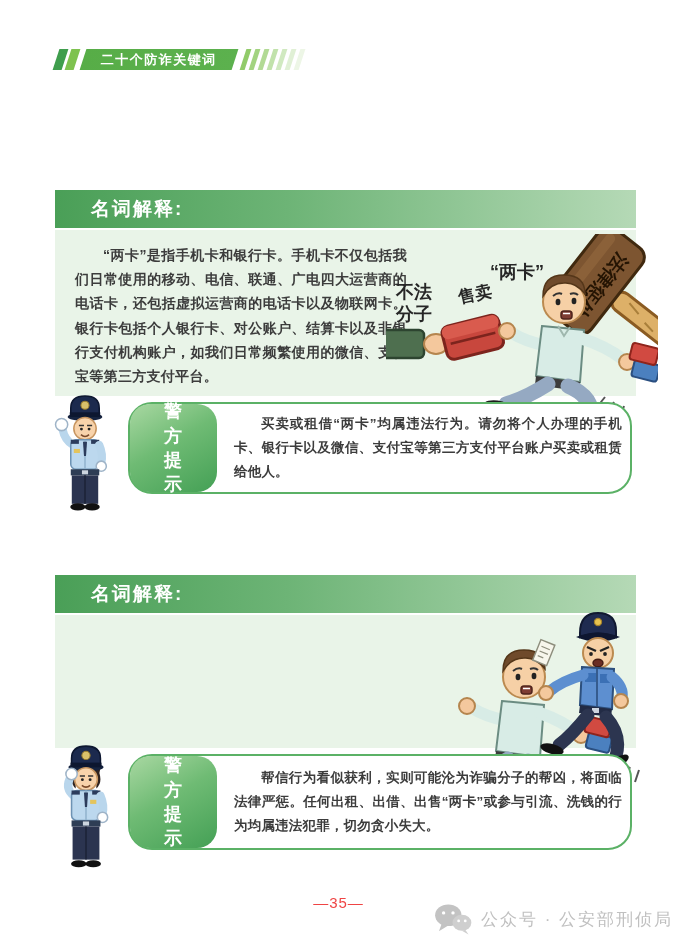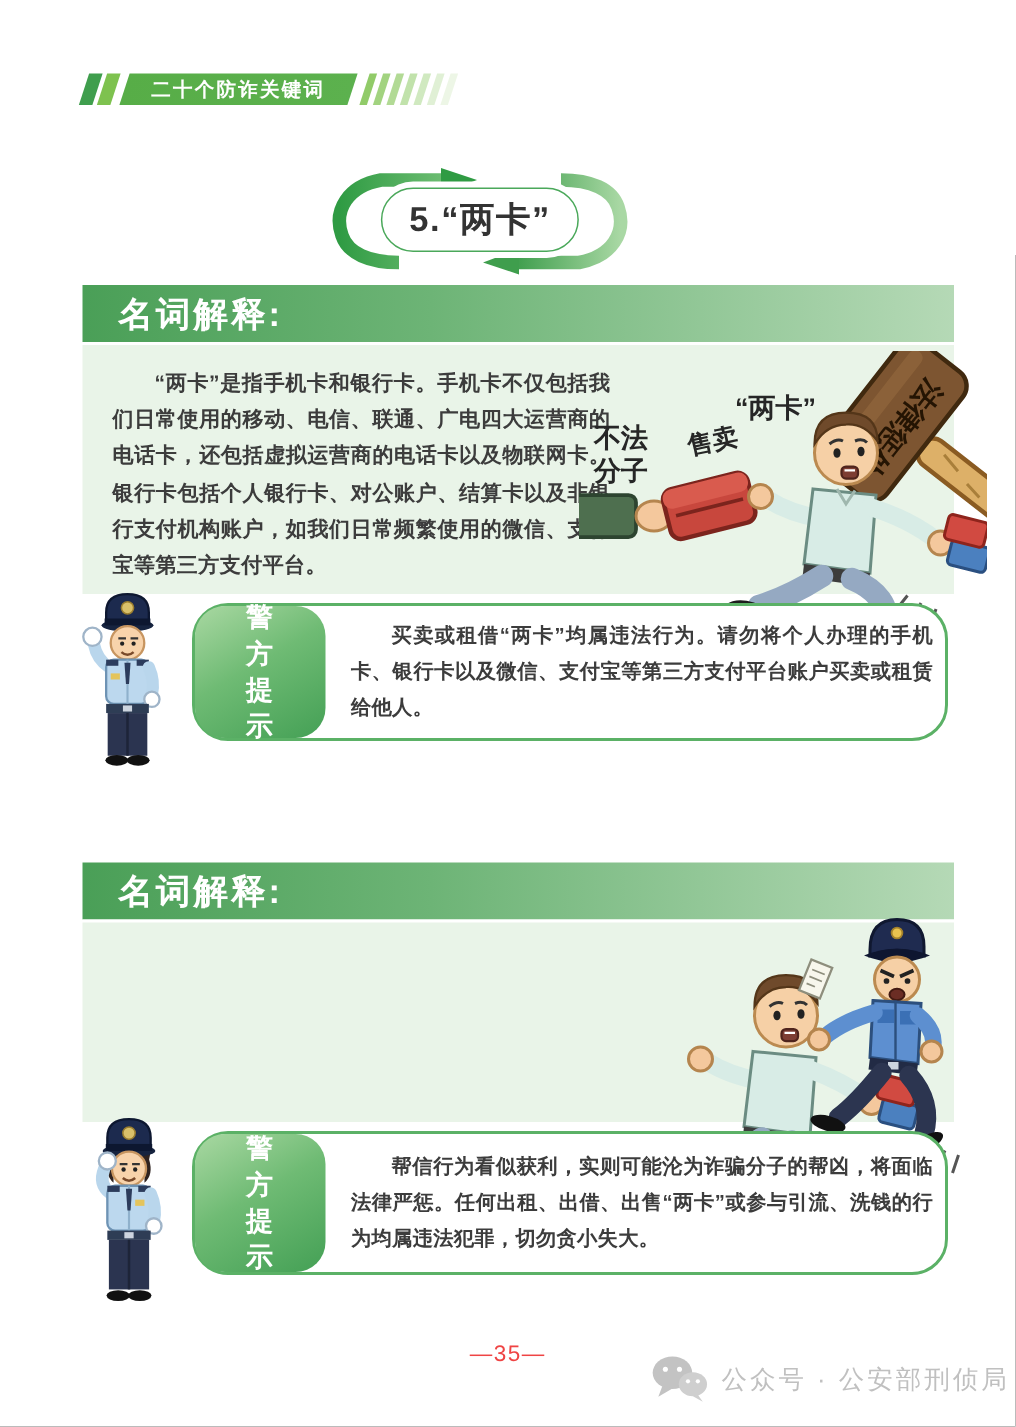--- a/index.html
+++ b/index.html
@@ -21,21 +21,21 @@
   .badge-wrap svg.arrows{position:absolute;left:0;top:0;overflow:visible;}
   .pill{position:absolute;top:13px;left:50%;transform:translateX(-50%);height:41px;border-radius:22px;
         background:#fff;border:1.6px solid #4aa85a;box-shadow:0 0 0 4px #ffffff;
         display:flex;align-items:center;justify-content:center;z-index:2;
         font-size:23px;font-weight:bold;color:#333;letter-spacing:1px;white-space:nowrap;padding:0 18px;}
 
   
   .section-box{position:absolute;left:55px;width:581px;}
   .sec-header{height:38px;background:linear-gradient(90deg,#4a9f57 0%,#6db476 40%,#b5d9b6 100%);
               border-bottom:2px solid #fff;display:flex;align-items:center;}
-  .sec-header span{color:#fff;font-size:23px;font-weight:bold;letter-spacing:2px;padding-left:24px;}
+  .sec-header span{color:#fff;font-size:19px;font-weight:bold;letter-spacing:2px;padding-left:36px;}
   .sec-body{background:#e9f4e8;position:relative;}
   .sec-text{font-size:14px;font-weight:600;line-height:1.73;letter-spacing:.3px;color:#3c3c3c;
             text-indent:2em;text-align:justify;padding:13px 0 0 20px;}
 
   
   .tip-box{position:absolute;background:#fff;border:2px solid #5bb166;border-radius:24px;}
   .tip-tab{position:absolute;left:0;top:0;bottom:0;width:87px;border-radius:20px;
            background:linear-gradient(150deg,#a9d8a2 0%,#6fbb74 45%,#44a055 100%);
            display:flex;align-items:center;justify-content:center;}
   .tip-tab span{display:block;width:2.1em;color:#fff;font-size:18px;font-weight:bold;line-height:1.35;
@@ -67,39 +67,20 @@
     </div>
     <div class="tail" style="opacity:.85"></div>
     <div class="tail" style="opacity:.72"></div>
     <div class="tail" style="opacity:.60"></div>
     <div class="tail" style="opacity:.48"></div>
     <div class="tail" style="opacity:.36"></div>
     <div class="tail" style="opacity:.24"></div>
     <div class="tail" style="opacity:.14"></div>
   </div>
 
-  <div class="badge-wrap" style="left:204px;top:112px;">
-    <svg class="arrows" width="232" height="72" viewBox="0 0 232 72">
-      <defs>
-        <linearGradient id="ga5" x1="0" y1="0" x2="1" y2="0">
-          <stop offset="0" stop-color="#2f9b43"></stop>
-            <stop offset="1" stop-color="#6dbd72"></stop>
-        </linearGradient>
-        <linearGradient id="gb5" x1="1" y1="0" x2="0" y2="0">
-          <stop offset="0" stop-color="#a9d8a4"></stop>
-            <stop offset="1" stop-color="#3f9e4d"></stop>
-        </linearGradient>
-      </defs>
-      <path d="M62 63 C42 63 28 57 24 45 C18 28 28 12 50 8 L92 8" fill="none" stroke="url(#ga5)" stroke-width="9"></path>
-      <polygon points="90,0 114,8 90,17" fill="#2f9b43"></polygon>
-      <path d="M170 8 C190 8 204 14 208 26 C214 43 204 59 182 63 L140 63" fill="none" stroke="url(#gb5)" stroke-width="9"></path>
-      <polygon points="142,54 118,63 142,71" fill="#3f9e4d"></polygon>
-    </svg>
-    <div class="pill">5.“两卡”</div>
-  </div>
 
   <div class="section-box" style="top:190px;">
     <div class="sec-header">
       <span>名词解释:</span>
     </div>
     <div class="sec-body" style="height:166px;">
       <div class="sec-text" style="width:332px;">“两卡”是指手机卡和银行卡。手机卡不仅包括我们日常使用的移动、电信、联通、广电四大运营商的电话卡，还包括虚拟运营商的电话卡以及物联网卡。银行卡包括个人银行卡、对公账户、结算卡以及非银行支付机构账户，如我们日常频繁使用的微信、支付宝等第三方支付平台。</div>
 
       <svg class="art" style="right:-22px;top:4px;" width="272" height="198" viewBox="0 0 272 198">
 

